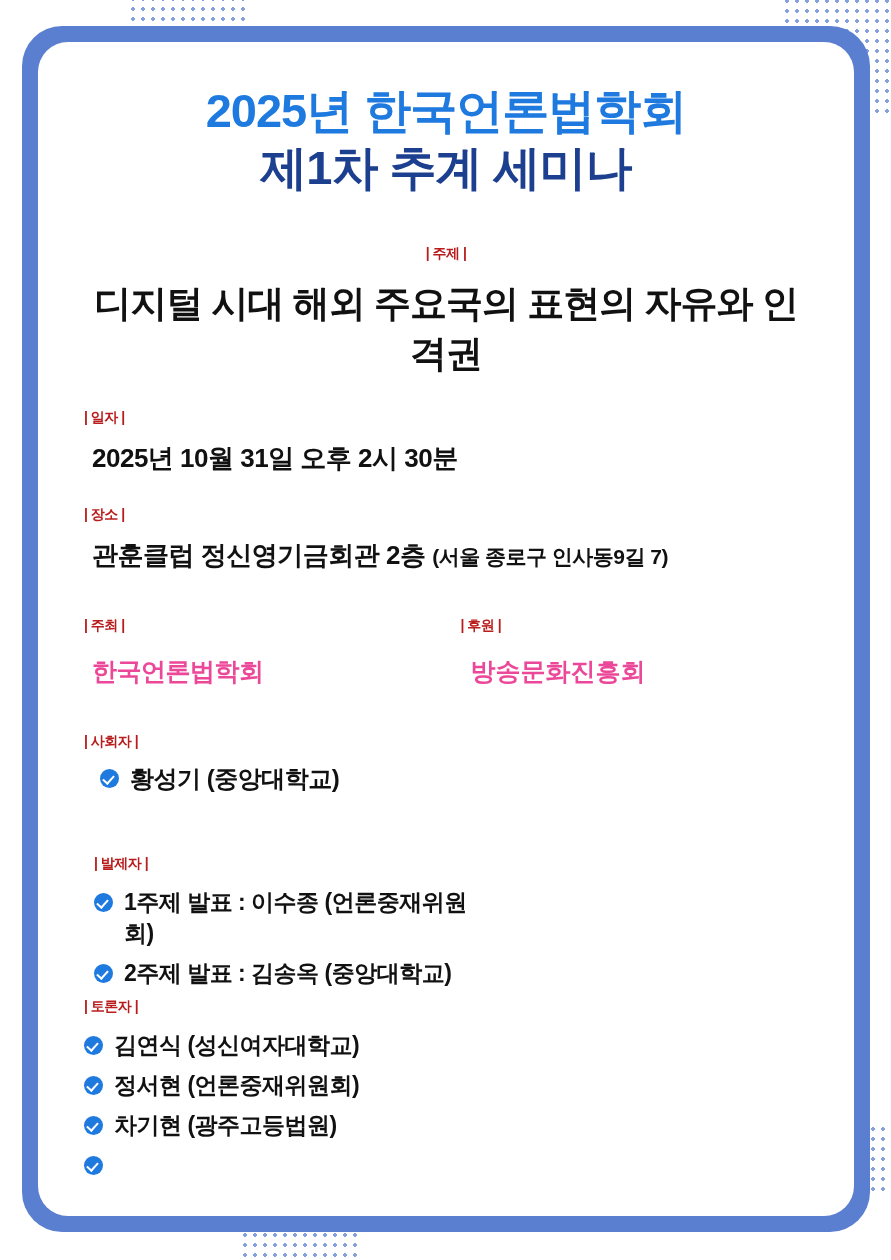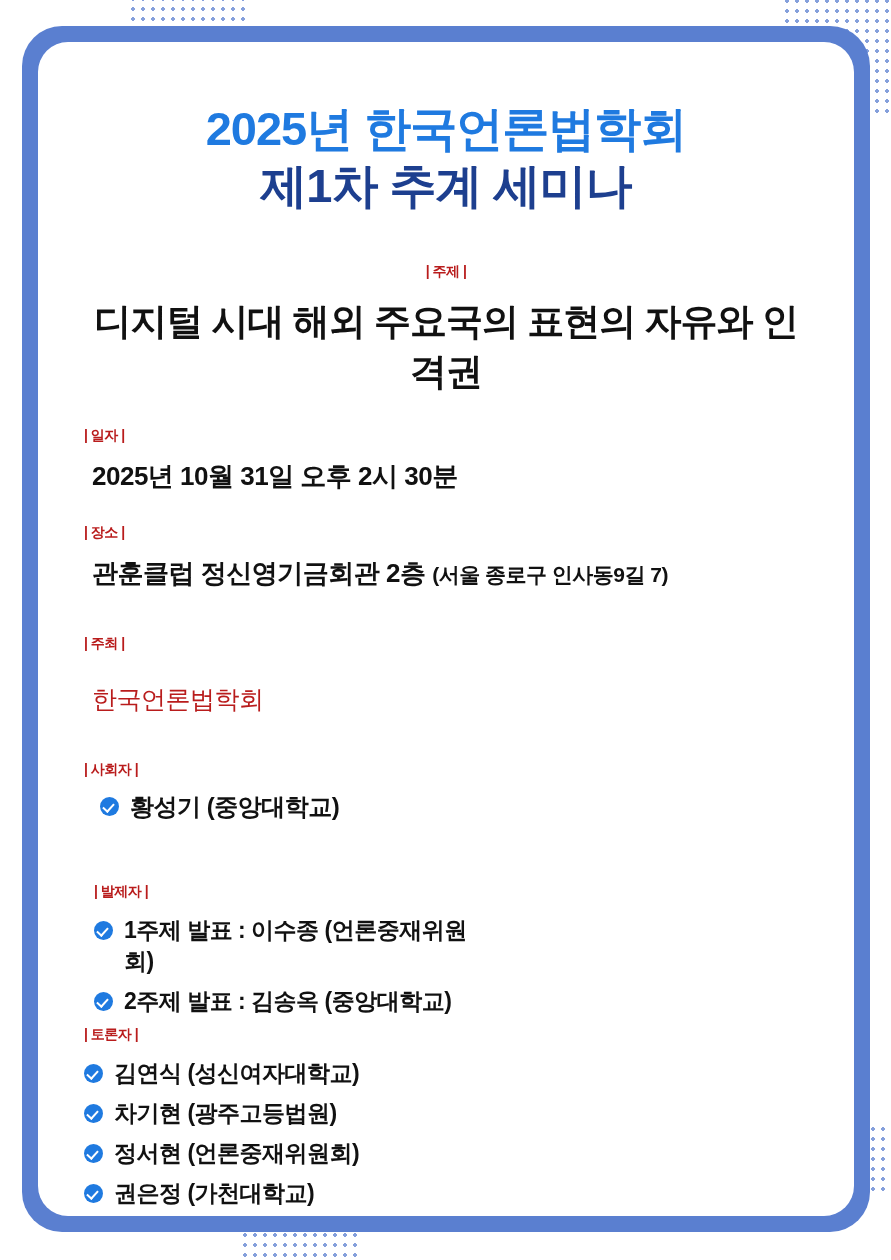--- a/index.html
+++ b/index.html
@@ -39,21 +39,21 @@
   }
   .frame-inner {
     position: absolute;
     left: 38px; top: 42px;
     width: 816px; height: 1174px;
     background: #ffffff;
     border-radius: 30px;
   }
   .content {
     position: absolute;
-    left: 38px; top: 50px;
+    left: 38px; top: 32px;
     width: 816px; height: 895px;
     padding: 50px 46px 24px 46px;
   }
 
   .title {
     text-align: center;
     color: #1f7ae0;
     font-weight: bold;
     font-size: 47px;
     line-height: 1.22;
@@ -99,24 +99,24 @@
     display: flex;
     margin-top: 44px;
     align-items: flex-end;
   }
   .col-left { width: 52%; }
   .col-right { width: 48%; }
   .col-right .label, .col-right .value { padding-left: 0; }
 
   .host-label, .sponsor-label { display: block; }
   .host-value, .sponsor-value {
-    margin-top: 30px;
+    margin-top: 20px;
     font-size: 25px;
-    font-weight: normal;
-    color: #b91c1c;
+    font-weight: bold;
+    color: #ec4899;
   }
   .sponsor-value { padding-left: 10px; }
 
   .mc-block { margin-top: 44px; }
   ul.bullets { list-style: none; margin-top: 12px; }
   ul.bullets li {
     display: flex;
     align-items: flex-start;
     font-size: 23px;
     font-weight: bold;
@@ -187,20 +187,24 @@
         <span>관훈클럽 정신영기금회관 2층</span>
         <span class="small">(서울 종로구 인사동9길 7)</span>
       </div>
     </div>
 
     <div class="two-col">
       <div class="col-left">
         <span class="label host-label">| 주최 |</span>
         <div class="host-value value">한국언론법학회</div>
       </div>
+      <div class="col-right">
+        <span class="label sponsor-label">| 후원 |</span>
+        <div class="sponsor-value">방송문화진흥회</div>
+      </div>
     </div>
 
     <div class="mc-block">
       <span class="label">| 사회자 |</span>
       <ul class="bullets">
         <li>
           <span class="bullet-icon"></span>
           <span>황성기 (중앙대학교)</span>
         </li>
       </ul>
@@ -222,28 +226,27 @@
       </div>
       <div class="bottom-right">
         <span class="label">| 토론자 |</span>
         <ul class="bullets">
           <li>
             <span class="bullet-icon"></span>
             <span>김연식 (성신여자대학교)</span>
           </li>
           <li>
             <span class="bullet-icon"></span>
+            <span>정서현 (언론중재위원회)</span>
+          </li>
+          <li>
+            <span class="bullet-icon"></span>
             <span>차기현 (광주고등법원)</span>
           </li>
           <li>
             <span class="bullet-icon"></span>
-            <span>정서현 (언론중재위원회)</span>
-          </li>
-          <li>
-            <span class="bullet-icon"></span>
-            <span>권은정 (가천대학교)</span>
           </li>
         </ul>
       </div>
     </div>
 
   </div>
 </div>
 
 </body></html>

